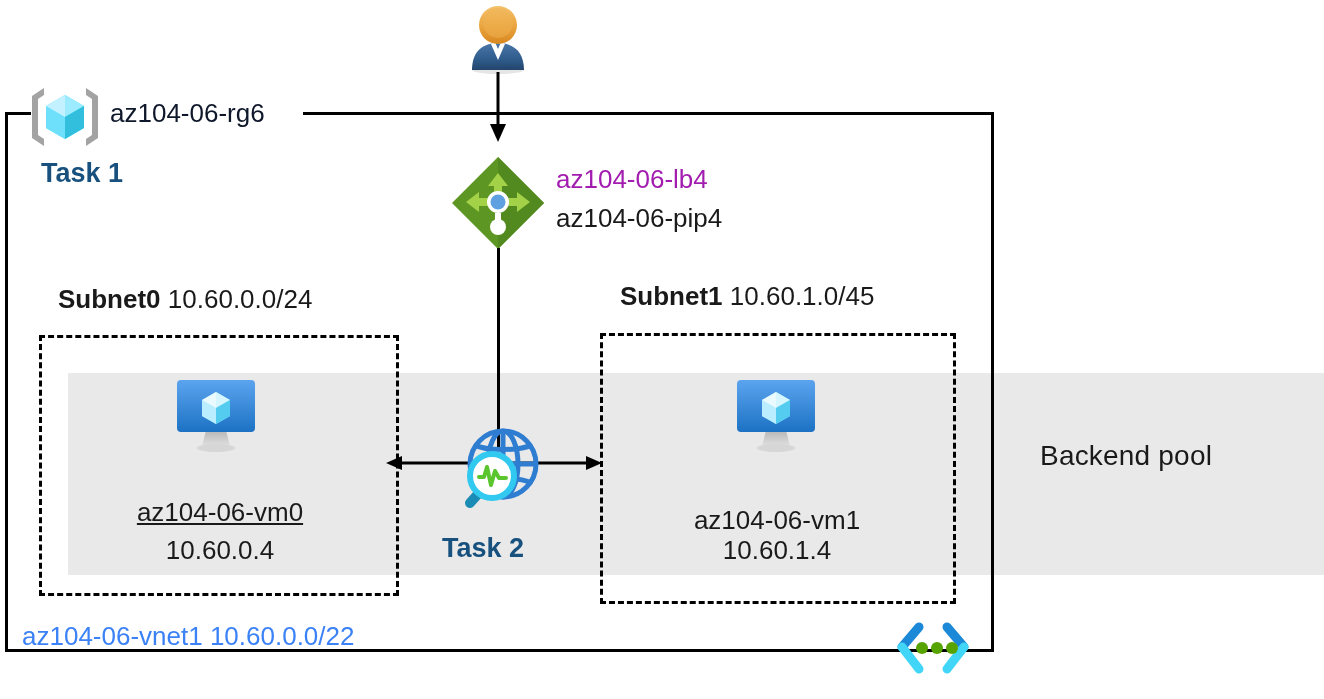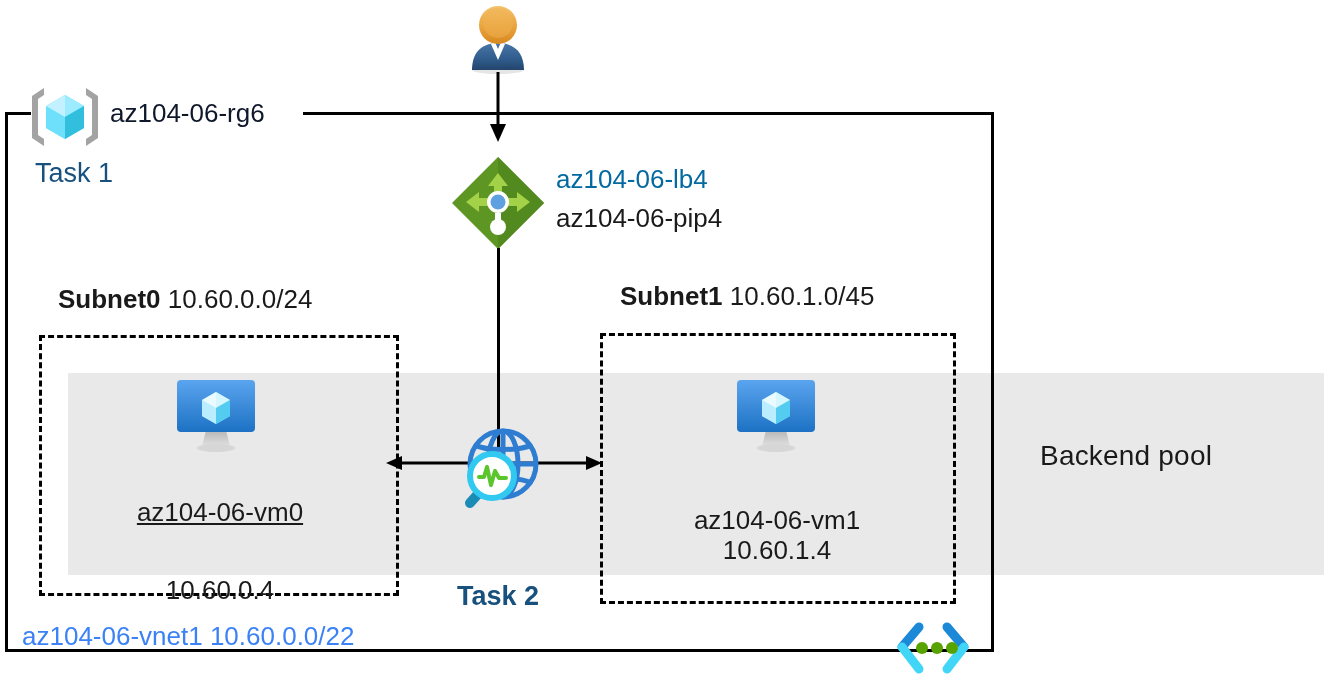--- a/index.html
+++ b/index.html
@@ -48,42 +48,42 @@
   .rg-icon { left: 28px; top: 86px; width: 74px; height: 62px; }
 
   .rg-label {
     left: 110px;
     top: 98px;
     font-size: 26px;
     color: #0f172a;
     white-space: nowrap;
   }
   .task1-label {
-    left: 35px;
+    left: 41px;
     top: 158px;
     font-size: 27px;
-    font-weight: normal;
+    font-weight: bold;
     color: #18507e;
     white-space: nowrap;
   }
 
   
   .user-icon { left: 461px; top: 2px; width: 74px; height: 72px; }
 
   
   .arrow-user { left: 478px; top: 72px; width: 42px; height: 72px; }
 
   
   .lb-icon { left: 450px; top: 155px; width: 96px; height: 96px; }
 
   .lb-label-1 {
     left: 556px;
     top: 164px;
     font-size: 26px;
-    color: #0369a1;
+    color: #a21caf;
     white-space: nowrap;
   }
   .lb-label-2 {
     left: 556px;
     top: 203px;
     font-size: 26px;
     color: #1a1a1a;
     white-space: nowrap;
     text-align: right;
   }
@@ -115,35 +115,34 @@
   .vm0-icon { left: 173px; top: 378px; }
   .vm1-icon { left: 733px; top: 378px; }
 
   .vm-label {
     font-size: 26px;
     color: #1a1a1a;
     text-align: center;
     white-space: nowrap;
   }
   .vm0-name { left: 60px;  top: 497px; width: 320px; text-decoration: underline; }
-  .vm0-ip   { left: 60px;  top: 535px; width: 320px; margin-top: 40px; }
+  .vm0-ip   { left: 60px;  top: 535px; width: 320px; }
   .vm1-name { left: 617px; top: 497px; width: 320px; margin-top: 8px; }
   .vm1-ip   { left: 617px; top: 535px; width: 320px; }
 
   
   .nw-icon { left: 452px; top: 420px; width: 96px; height: 96px; }
 
   .task2-label {
-    left: 457px;
+    left: 442px;
     top: 533px;
     font-size: 27px;
     font-weight: bold;
     color: #18507e;
     white-space: nowrap;
-    margin-top: 48px;
   }
 
   
   .nw-arrows { left: 386px; top: 448px; width: 216px; height: 30px; }
 
   
   .vnet-label {
     left: 22px;
     top: 621px;
     font-size: 26px;

